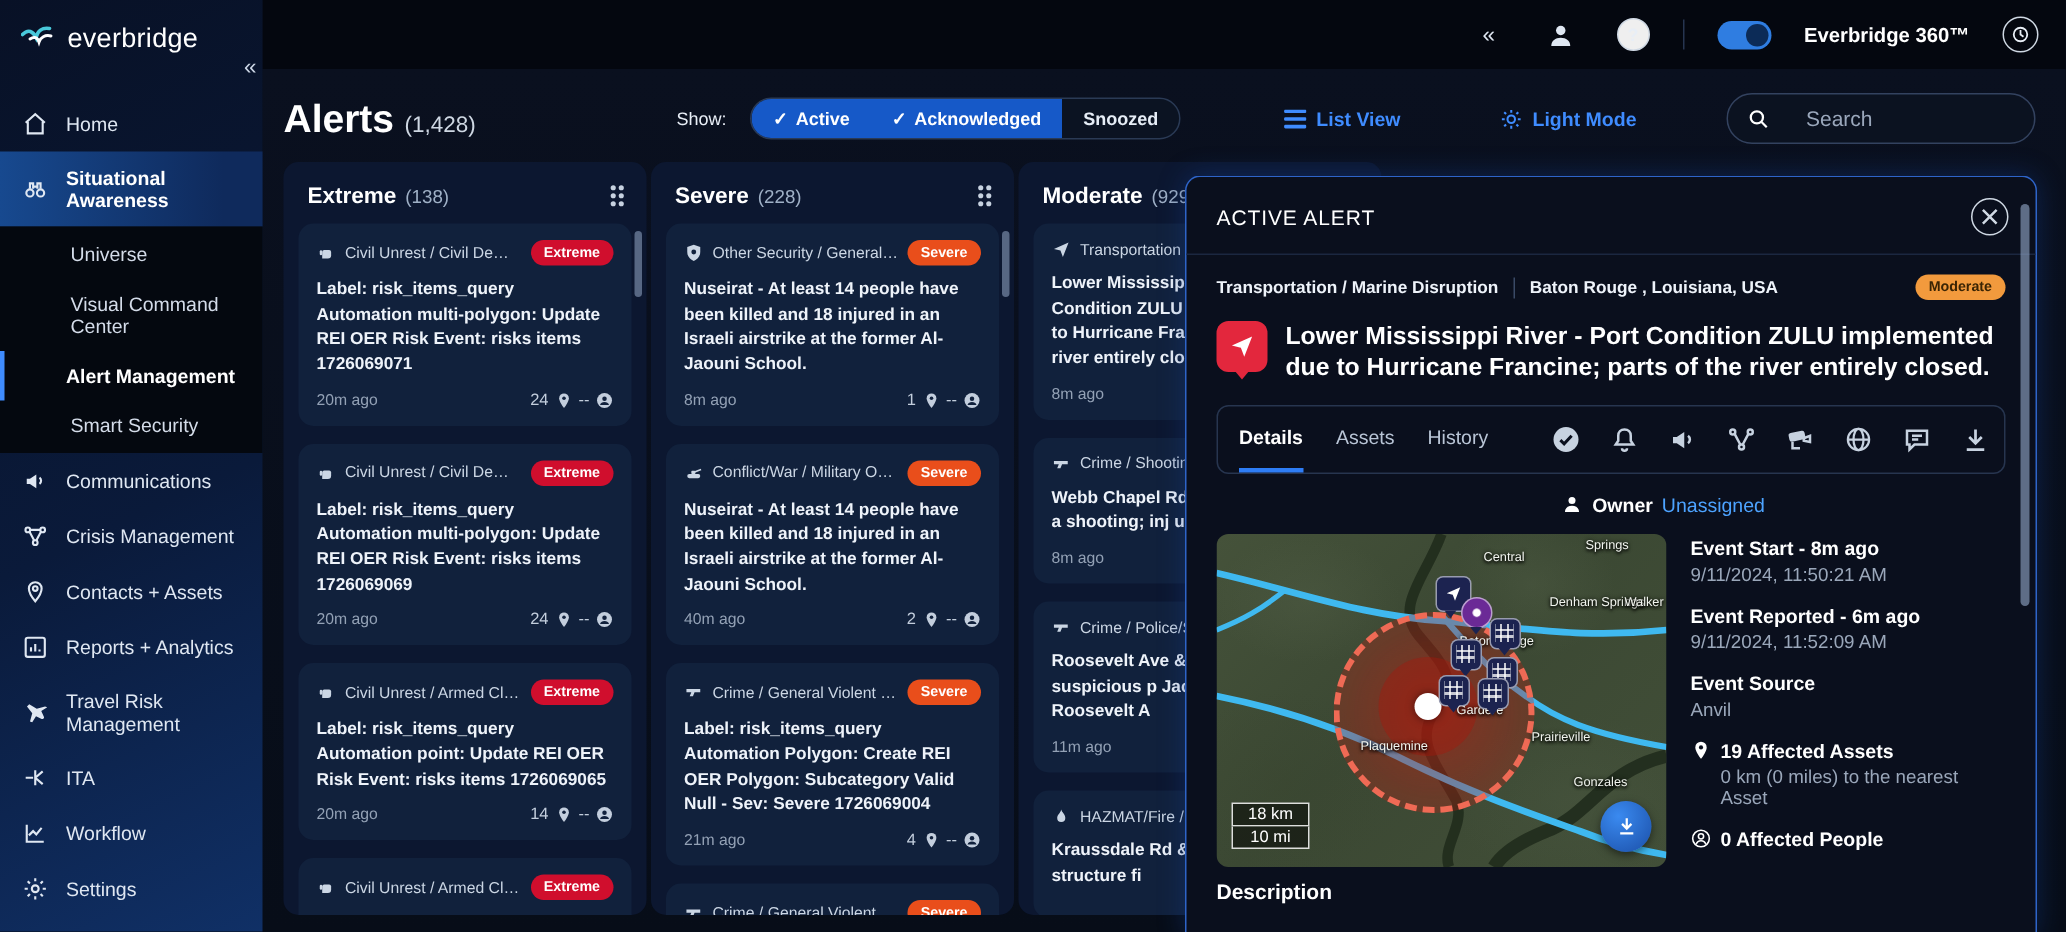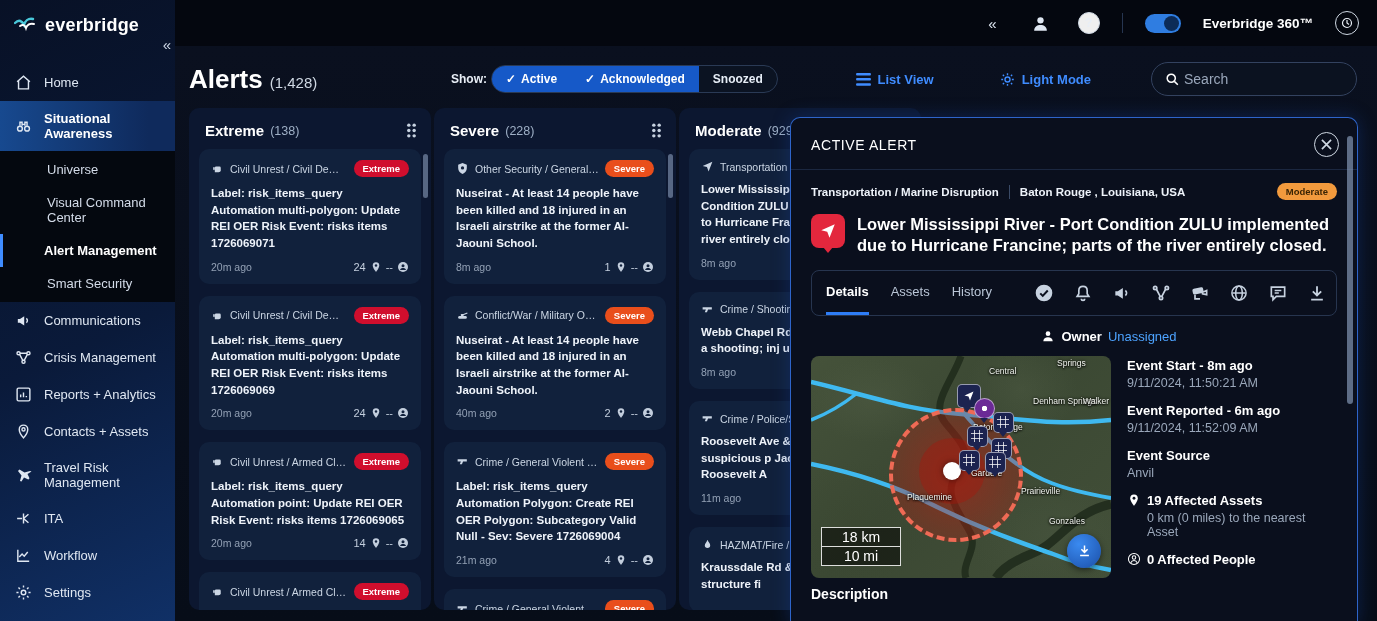--- a/index.html
+++ b/index.html
@@ -2,21 +2,21 @@
 <html><head>
 <meta charset="utf-8">
 <style>
   html,body{margin:0;padding:0;width:1377px;height:621px;overflow:hidden;background:#070d18;
     font-family:"Liberation Sans",sans-serif;-webkit-font-smoothing:antialiased;color:#e8eef6;}
   svg{display:block}
   
   .sidebar{position:absolute;left:0;top:0;width:175px;height:621px;z-index:6;
     background:linear-gradient(155deg,#081126 0%,#0a1a3a 55%,#103066 100%);}
   .logo-row{display:flex;align-items:center;gap:7px;padding:15px 0 0 14px;}
-  .logo-text{font-size:18px;font-weight:bold;color:#fff;letter-spacing:.2px}
+  .logo-text{font-size:18px;font-weight:normal;color:#fff;letter-spacing:.2px}
   .side-collapse{position:absolute;right:2px;top:34px;background:none;border:none;color:#cdd7e6;font-size:15px;cursor:pointer;padding:2px}
   .nav{margin-top:28px;font-size:13px;}
   .nav-item{display:flex;align-items:center;gap:12px;padding:10px 10px 10px 15px;color:#dfe7f2;cursor:pointer}
   .nav-item .nicon{width:17px;height:17px;flex:0 0 17px;color:#dfe7f2}
   .nav-item.active-parent{background:linear-gradient(90deg,#17498f 0%,#0f2a5c 85%);font-weight:bold;color:#fff}
   .subnav{background:#04080f;padding:2px 0;}
   .sub-item{display:flex;align-items:flex-start;padding:9px 10px 9px 44px;color:#d4dce9;cursor:pointer;border-left:3px solid transparent}
   .sub-item.active{border-left:3px solid #3f8cff;color:#fff;font-weight:bold;padding-left:41px}
   
   .topbar{position:absolute;left:175px;right:0;top:0;height:46px;background:#04070f;display:flex;align-items:center;justify-content:flex-end;gap:22px;padding-right:18px;z-index:4}
@@ -25,27 +25,27 @@
   .tb-sep{width:1px;height:20px;background:#263550}
   .toggle{width:36px;height:19px;border-radius:10px;background:#2f7de1;position:relative;cursor:pointer}
   .toggle .knob{position:absolute;right:2px;top:2px;width:15px;height:15px;border-radius:50%;background:#0c2b57}
   .prod{font-size:13.5px;font-weight:bold;color:#fff}
   
   .main{position:absolute;left:175px;top:46px;right:0;bottom:0;background:linear-gradient(180deg,#0a101f 0%,#070d18 100%)}
   .hdr{display:flex;align-items:center;padding:16px 20px 12px 14px}
   .title-wrap{width:262px;display:flex;align-items:baseline;gap:7px}
   .page-title{font-size:26px;font-weight:bold;color:#fff}
   .page-count{font-size:15px;color:#cfd8e3}
-  .show-label{font-size:12px;font-weight:bold;color:#e8eef6;margin-right:4px}
+  .show-label{font-size:12px;font-weight:normal;color:#e8eef6;margin-right:16px}
   .chips{display:flex;border:1px solid #2a3a55;border-radius:16px;overflow:hidden;background:#0b1322}
   .chip{display:flex;align-items:center;gap:5px;padding:6px 14px;font-size:12px;font-weight:bold;color:#e6edf6;cursor:pointer}
   .chip.on{background:#1659c8;color:#fff}
   .right-tools{margin-left:auto;display:flex;align-items:center;gap:54px}
   .tool-link{display:flex;align-items:center;gap:7px;color:#3f8cff;font-size:13px;font-weight:bold;cursor:pointer;background:none;border:none}
-  .search{display:flex;align-items:center;gap:2px;width:178px;height:32px;border:1px solid #33425f;border-radius:17px;background:#0b1220;padding:0 13px}
+  .search{display:flex;align-items:center;gap:22px;width:178px;height:32px;border:1px solid #33425f;border-radius:17px;background:#0b1220;padding:0 13px}
   .search input{background:none;border:none;outline:none;color:#e8eef6;font-size:14px;width:120px;font-family:"Liberation Sans",sans-serif}
   .search input::placeholder{color:#9aa7bb}
   
   .board{position:relative;display:flex;gap:3px;padding:0 0 0 14px;height:500px}
   .col{width:222px;flex:0 0 222px;background:#0c1730;border-radius:10px;padding:12px 10px;height:478px;overflow:hidden;position:relative}
   .col-hd{display:flex;align-items:center;padding:2px 4px 10px 6px}
   .col-name{font-size:15px;font-weight:bold;color:#fff}
   .col-count{font-size:12.5px;color:#9fb0c6;margin-left:6px}
   .grip{margin-left:auto;color:#c7d2e0;cursor:grab}
   .scroll-thumb{position:absolute;right:3px;top:46px;width:5px;height:44px;border-radius:3px;background:rgba(150,170,200,.55)}
@@ -95,21 +95,21 @@
   .impact{position:absolute;left:78px;top:52px;width:126px;height:126px;border-radius:50%;border:4px dashed #ef6a55;
     background:radial-gradient(circle,rgba(195,30,18,.55) 0%,rgba(195,30,18,.34) 60%,rgba(195,30,18,.22) 100%)}
   .impact-core{position:absolute;left:108px;top:82px;width:66px;height:66px;border-radius:50%;background:rgba(170,22,10,.38)}
   .center-dot{position:absolute;left:132px;top:106px;width:18px;height:18px;border-radius:50%;background:#fff;box-shadow:0 0 6px rgba(0,0,0,.5)}
   .mpin{position:absolute;width:19px;height:19px;border-radius:5px;background:#1c2350;border:1.5px solid rgba(255,255,255,.55);cursor:pointer;
     background-image:repeating-linear-gradient(0deg,transparent 0 3px,rgba(255,255,255,.75) 3px 4.5px),repeating-linear-gradient(90deg,transparent 0 3px,rgba(255,255,255,.75) 3px 4.5px);background-size:12px 12px;background-position:3px 3px;background-repeat:no-repeat}
   .mpin::after{content:"";position:absolute;bottom:-5px;left:5px;border-left:4px solid transparent;border-right:4px solid transparent;border-top:5px solid #1c2350}
   .mpin.nav-p{background-image:none;display:flex;align-items:center;justify-content:center;color:#fff}
   .mpin.cam-p{background:#6b2a96;border-radius:50%;background-image:radial-gradient(circle,#fff 0 2.5px,transparent 3px)}
   .mlabel{position:absolute;font-size:8.5px;color:#f2f5ef;text-shadow:0 1px 2px #000,0 0 3px #000;white-space:nowrap}
-  .scalebox{position:absolute;left:10px;bottom:12px;width:80px;font-size:14px;color:#fff;text-align:center}
+  .scalebox{position:absolute;left:10px;bottom:12px;width:52px;font-size:11px;color:#fff;text-align:center}
   .scalebox .srow{border:1px solid rgba(255,255,255,.85);background:rgba(0,0,0,.5);padding:1px 0}
   .scalebox .srow+.srow{border-top:none}
   .map-fab{position:absolute;right:10px;bottom:10px;width:34px;height:34px;border-radius:50%;border:none;cursor:pointer;
     background:radial-gradient(circle at 35% 30%,#3a8af0,#1b4fa8);display:flex;align-items:center;justify-content:center;color:#fff;box-shadow:0 2px 6px rgba(0,0,0,.5)}
   
   .detail{flex:1;padding-top:2px}
   .d-item{margin-bottom:13px}
   .d-label{font-size:13px;font-weight:bold;color:#fff;display:flex;align-items:center;gap:6px}
   .d-val{font-size:12.5px;color:#9aa7ba;margin-top:3px;margin-left:0}
   .dicon{width:14px;height:14px;color:#fff;flex:0 0 14px}
@@ -180,34 +180,34 @@
             <circle cx="19" cy="6" r="2.2"></circle>
             <circle cx="12" cy="18" r="2.2"></circle>
             <path d="M6.5 7.5 L11 16 M17.5 7.5 L13 16 M7 6 h10"></path>
           </svg>
         </span>
       <span>Crisis Management</span>
     </div>
     <div class="nav-item">
       <span class="nicon">
           <svg viewBox="0 0 24 24" fill="none" stroke="currentColor" stroke-width="2">
+            <path d="M12 21 s-6-7-6-12 a6 6 0 0 1 12 0 c0 5-6 12-6 12 z"></path>
+            <circle cx="12" cy="9" r="2.2"></circle>
+          </svg>
+        </span>
+      <span>Contacts + Assets</span>
+    </div>
+    <div class="nav-item">
+      <span class="nicon">
+          <svg viewBox="0 0 24 24" fill="none" stroke="currentColor" stroke-width="2">
             <rect x="3" y="3" width="18" height="18" rx="2"></rect>
             <path d="M8 16 v-4 M12 16 v-7 M16 16 v-2"></path>
           </svg>
         </span>
       <span>Reports + Analytics</span>
-    </div>
-    <div class="nav-item">
-      <span class="nicon">
-          <svg viewBox="0 0 24 24" fill="none" stroke="currentColor" stroke-width="2">
-            <path d="M12 21 s-6-7-6-12 a6 6 0 0 1 12 0 c0 5-6 12-6 12 z"></path>
-            <circle cx="12" cy="9" r="2.2"></circle>
-          </svg>
-        </span>
-      <span>Contacts + Assets</span>
     </div>
     <div class="nav-item">
       <span class="nicon">
           <svg viewBox="0 0 24 24" fill="currentColor">
             <path d="M2 13 l8 1 4 7 2-1 -1.5-6.5 5.5-2 a1.6 1.6 0 0 0 0-3 l-5.5-2 L16 0 14 1 10 8 2 10 Z" transform="rotate(45 12 12)"></path>
           </svg>
         </span>
       <span>Travel Risk Management</span>
     </div>
     <div class="nav-item">

